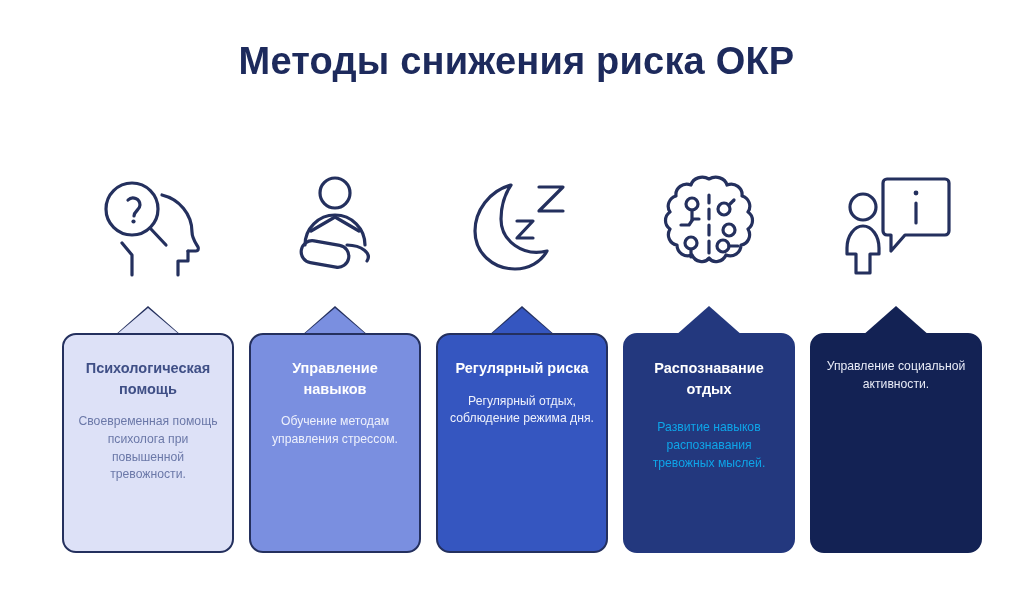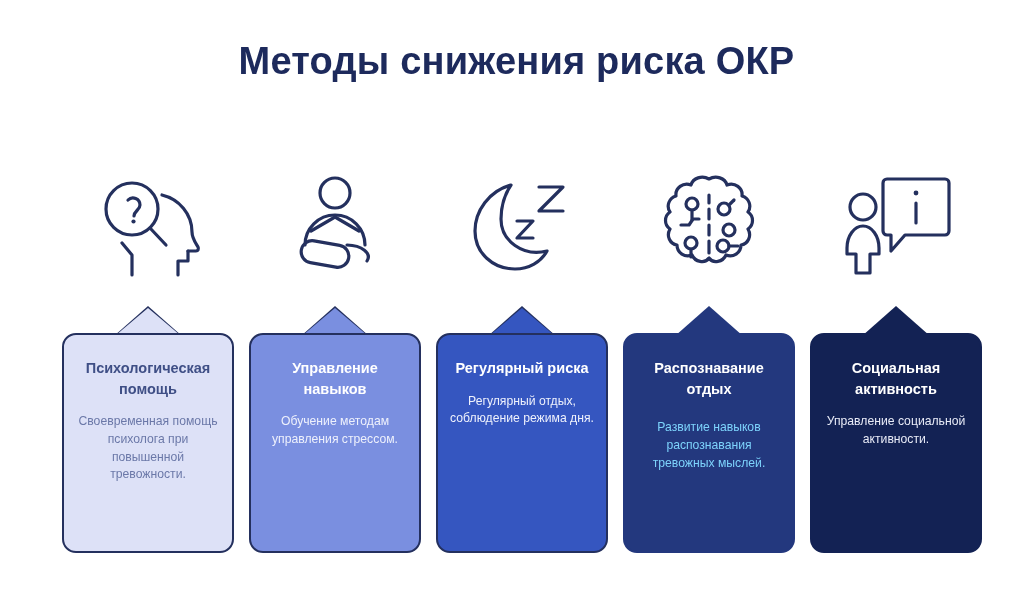--- a/index.html
+++ b/index.html
@@ -218,28 +218,27 @@
         <div class="card-title" style="color:#ffffff;">Регулярный риска</div>
         <div class="card-desc" style="color:#eef1fc;">Регулярный отдых, соблюдение режима дня.</div>
       </div>
     </div>
 
     <div class="card-wrap">
       <div class="card-pointer-border" style="border-bottom:30px solid #23387e;"></div>
       <div class="card-pointer" style="border-bottom:27px solid #23387e;"></div>
       <div class="card-body" style="background:#23387e;border:2.5px solid #23387e;">
         <div class="card-title" style="color:#ffffff;">Распознавание отдых</div>
-        <div class="card-desc" style="color:#7dd3fc;margin-top:20px;">Развитие навыков распознавания тревожных мыслей.</div>
+        <div class="card-desc" style="color:#0ea5e9;margin-top:20px;">Развитие навыков распознавания тревожных мыслей.</div>
       </div>
     </div>
 
     <div class="card-wrap">
       <div class="card-pointer-border" style="border-bottom:30px solid #132254;"></div>
       <div class="card-pointer" style="border-bottom:27px solid #132254;"></div>
       <div class="card-body" style="background:#132254;border:2.5px solid #132254;">
-        <div class="card-title" style="color:#ffffff;">Социальная активность</div>
         <div class="card-desc" style="color:#e8ebf7;">Управление социальной активности.</div>
       </div>
     </div>
 
   </div>
 
 </div>
 
 </body></html>

